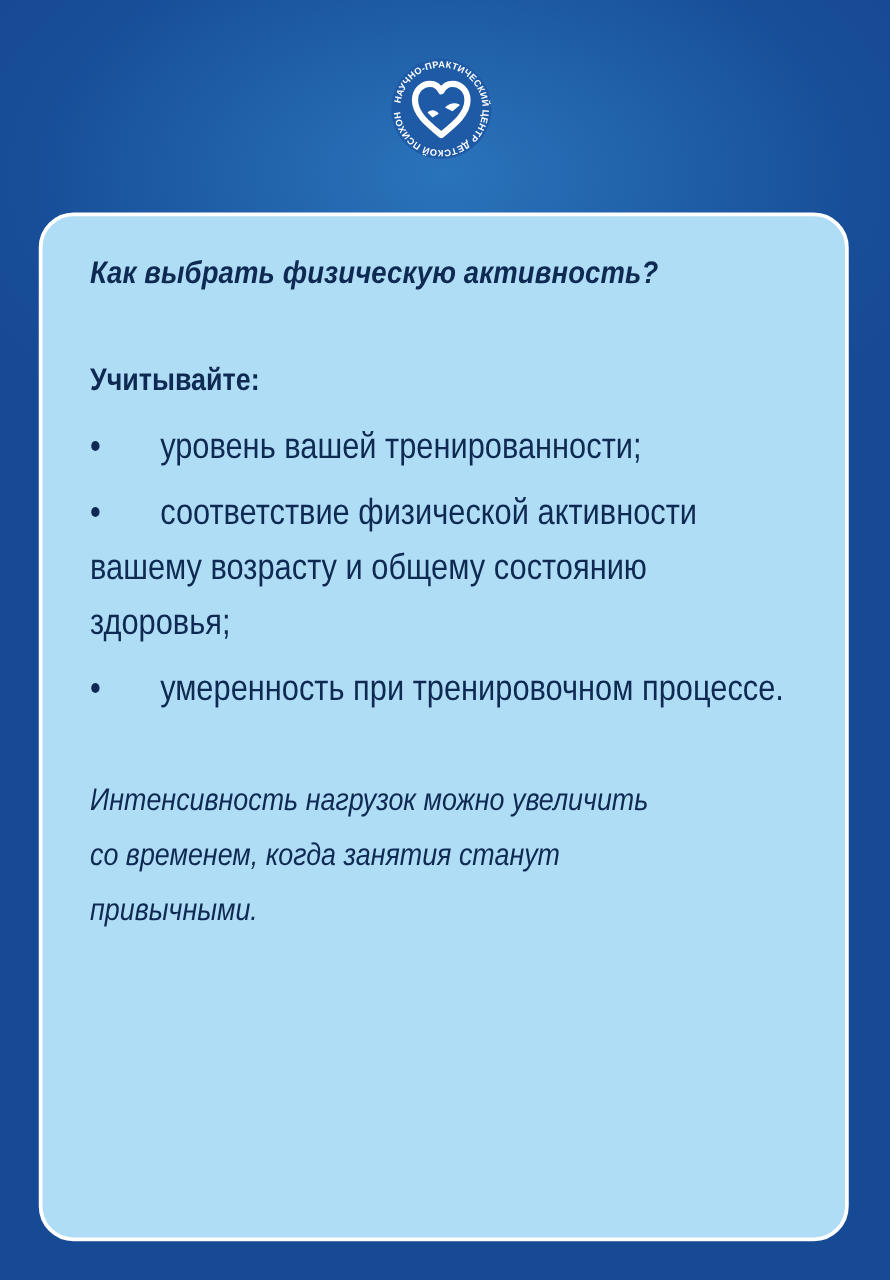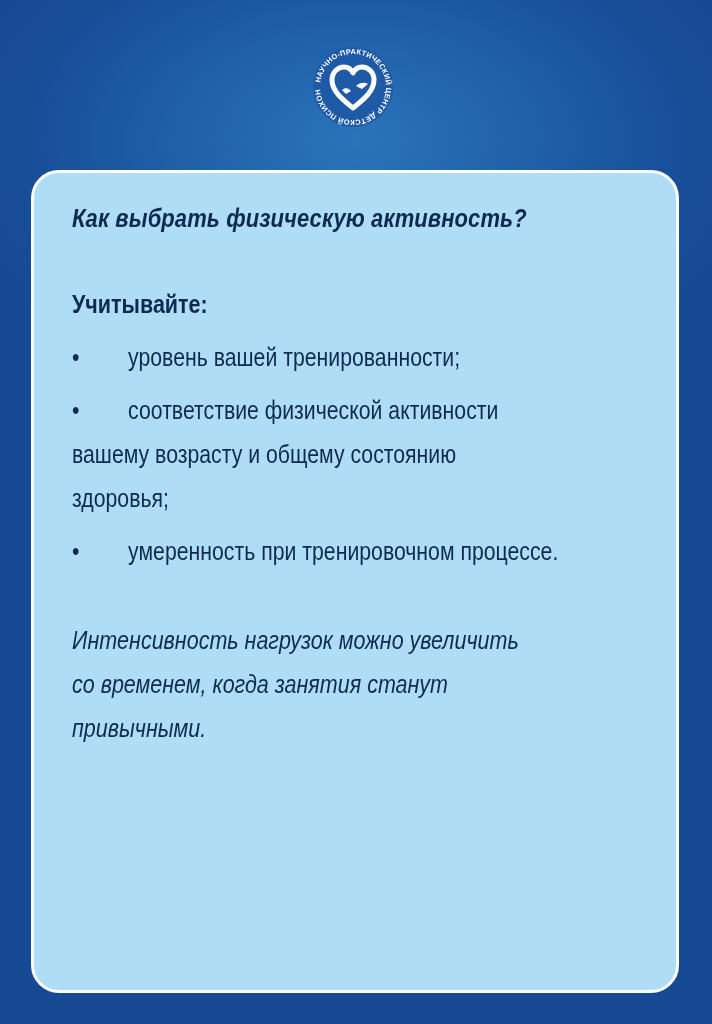--- a/index.html
+++ b/index.html
@@ -20,21 +20,21 @@
     }
     .txt { position: absolute; left: 72px; color: #0f2a52; margin: 0; }
     .title {
       top: 204px; font-size: 25px; font-weight: bold; font-style: italic;
       transform: scaleX(0.88); transform-origin: left; letter-spacing: 0.1px;
     }
     .consider {
       top: 290px; font-size: 25px; font-weight: bold;
       transform: scaleX(0.86); transform-origin: left;
     }
-    .list { position: absolute; left: 72px; top: 335px; width: 620px; color: #0f2a52; font-size: 25px; }
+    .list { position: absolute; left: 72px; top: 335px; width: 620px; color: #0f2a52; font-size: 29px; }
     .item {
       line-height: 44px; margin-bottom: 9px;
       transform: scaleX(0.85); transform-origin: left; width: 720px;
     }
     .bullet { display: inline-block; width: 66px; }
     .note {
       position: absolute; left: 72px; top: 618px; width: 720px;
       font-size: 25px; font-style: italic; line-height: 44px; color: #0f2a52;
       transform: scaleX(0.86); transform-origin: left;
     }

